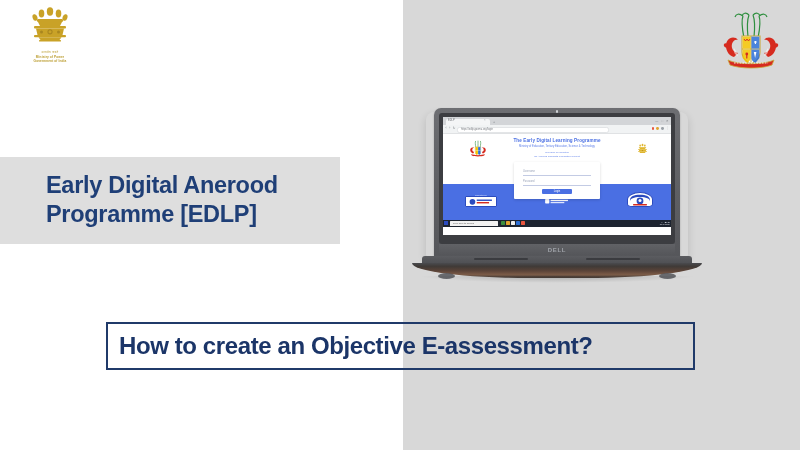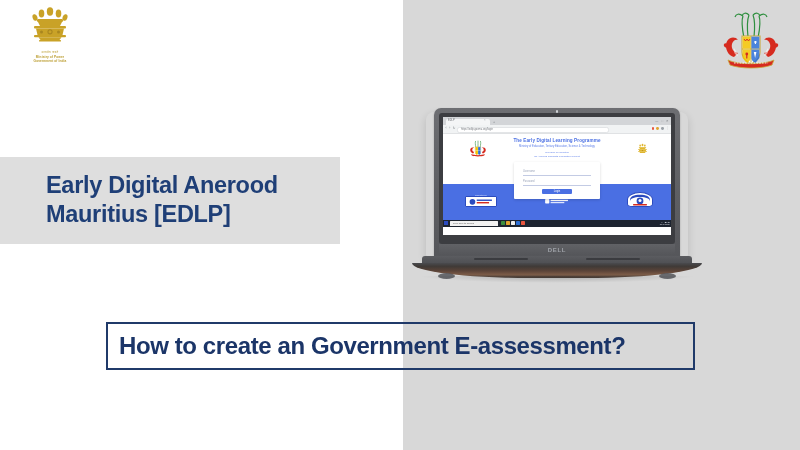--- a/index.html
+++ b/index.html
@@ -218,27 +218,27 @@
       </g>
 
       <path d="M14 52 C24 57 50 57 60 52 L58 57 C48 61 26 61 16 57 Z" fill="#d62b1f" stroke="#c8a93b" stroke-width=".8"></path>
       <path d="M20 55 L54 55" stroke="#ffffff" stroke-width="1.6" opacity=".55" stroke-dasharray="1.6 1.2"></path>
     </svg>
   </div>
 
   <div class="title-panel">
     <div class="tp-inner">
       <div class="title-text">Early Digital Anerood</div>
-      <div class="title-text">Mauritius [EDLP]</div>
+      <div class="title-text">Programme [EDLP]</div>
     </div>
   </div>
 
   <div class="q-box-white"></div>
   <div class="q-box">
-    <div class="q-text">How to create an Government E-assessment?</div>
+    <div class="q-text">How to create an Objective E-assessment?</div>
   </div>
 
   <div class="laptop">
 
     <div class="lid-shadow"></div>
 
     <div class="lid">
       <div class="cam"></div>
       <div class="lid-inner"></div>
 

